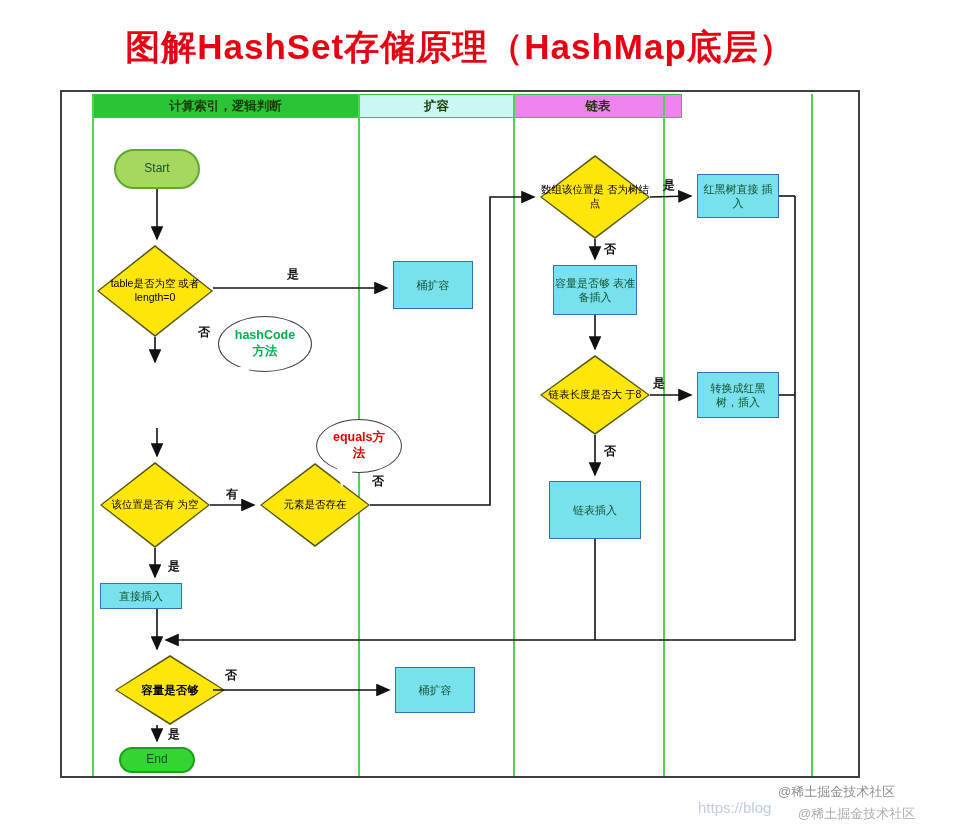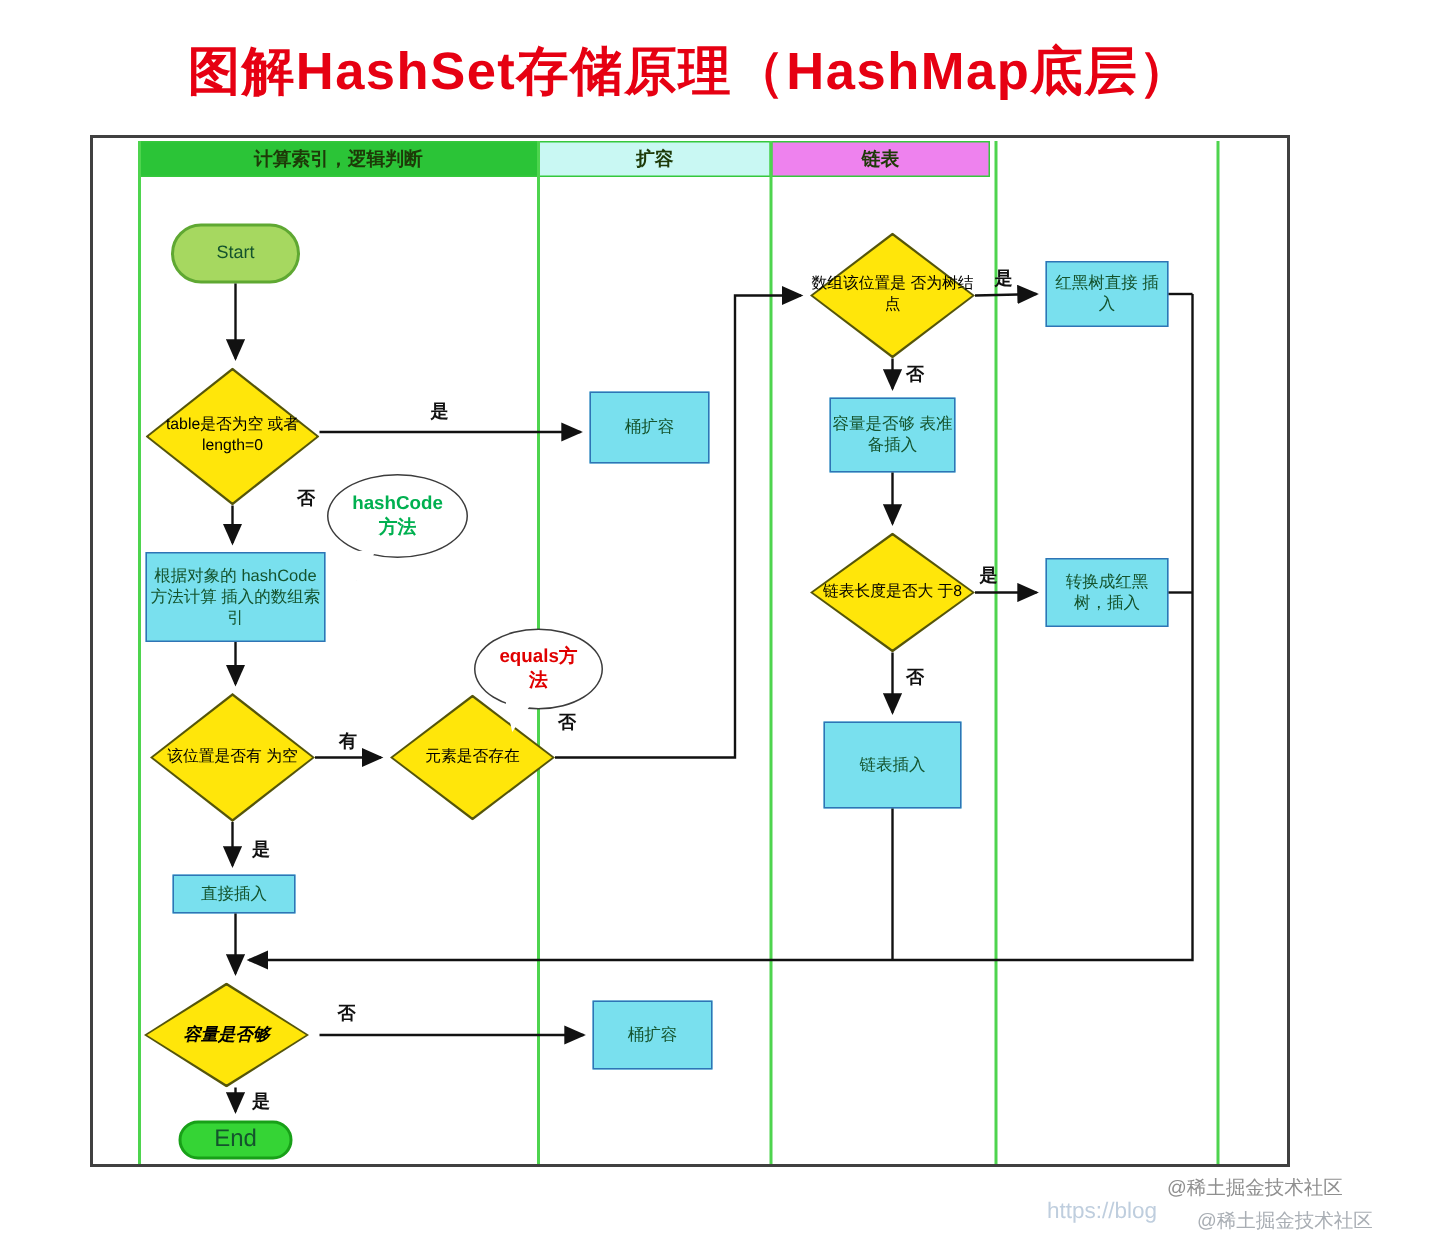--- a/index.html
+++ b/index.html
@@ -11,21 +11,21 @@
            border:2px solid #404040; background:#fff; }
   .chart [data-bind] { white-space:pre-line; }
   .lane-header { position:absolute; top:2px; height:24px; display:flex; align-items:center;
                  justify-content:center; font-size:12.5px; font-weight:bold; color:#1d3a08;
                  border:1px solid #35c83c; }
   .vline { position:absolute; top:2px; width:2px; height:682px; background:#4ed44e; }
   .node { position:absolute; display:flex; align-items:center; justify-content:center;
           text-align:center; font-size:11px; line-height:1.3; color:#14532d; }
   .proc { background:#79e0ee; border:1.5px solid #2f74b5; }
   .stadium-start { background:#a6d860; border:2px solid #5fa832; border-radius:20px; font-size:12px; }
-  .stadium-end { background:#35d435; border:2px solid #18a018; border-radius:13px; font-size:16px; }
+  .stadium-end { background:#35d435; border:2px solid #18a018; border-radius:13px; font-size:12px; }
   .diamond { position:absolute; }
   .d-border { position:absolute; inset:0; clip-path:polygon(50% 0,100% 50%,50% 100%,0 50%); background:#55550a; }
   .d-fill { position:absolute; inset:2px; clip-path:polygon(50% 0,100% 50%,50% 100%,0 50%); background:#ffe60a; }
   .d-text { position:absolute; inset:0; display:flex; align-items:center; justify-content:center;
             text-align:center; font-size:10.5px; line-height:1.3; color:#000; }
   .callout { position:absolute; background:#fff; border:1.5px solid #3c3c3c; border-radius:50%;
              display:flex; align-items:center; justify-content:center; text-align:center;
              font-weight:bold; font-size:12.5px; line-height:1.25; z-index:5; }
   .callout .tail { position:absolute; width:18px; height:20px; background:#fff;
                    clip-path:polygon(0 0,100% 0,25% 100%); filter:drop-shadow(0 1px 0.5px #555); }
@@ -39,21 +39,21 @@
 <body>
 
 <div class="canvas">
 
   <div class="title" data-bind="title">图解HashSet存储原理（HashMap底层）</div>
 
   <div class="chart">
 
     <div class="lane-header" style="left:30px; width:267px; background:#2bc437;" data-bind="lanes.lane1">计算索引，逻辑判断</div>
     <div class="lane-header" style="left:297px; width:155px; background:#c9f8f3;" data-bind="lanes.lane2">扩容</div>
-    <div class="lane-header" style="left:452px; width:146px; background:#ee82ee;" data-bind="lanes.lane3">链表</div>
+    <div class="lane-header" style="left:452px; width:168px; background:#ee82ee;" data-bind="lanes.lane3">链表</div>
 
     <div class="vline" style="left:30px;"></div>
     <div class="vline" style="left:296px;"></div>
     <div class="vline" style="left:451px;"></div>
     <div class="vline" style="left:601px;"></div>
     <div class="vline" style="left:749px;"></div>
   </div>
 
   <svg class="connectors" width="961" height="824">
     <defs>
@@ -94,44 +94,41 @@
   </div>
 
   <div class="node proc" style="left:393px; top:261px; width:80px; height:48px;" data-bind="nodes.bucket_expand_top">桶扩容</div>
 
   <div class="callout" style="left:218px; top:316px; width:94px; height:56px; color:#00b050;">
     <span data-bind="nodes.hashcode_note" style="white-space:pre-line;">hashCode
 方法</span>
     <div class="tail" style="left:14px; top:50px;"></div>
   </div>
 
-  <div class="node proc" style="left:97px; top:368px; width:120px; height:60px;" data-bind="nodes.calc_index">根据对象的
-hashCode方法计算
-插入的数组索引</div>
 
   <div class="diamond" style="left:100px; top:462px; width:110px; height:86px;">
     <div class="d-border"></div>
     <div class="d-fill"></div>
     <div class="d-text" data-bind="nodes.slot_check">该位置是否有
 为空</div>
   </div>
 
   <div class="callout" style="left:316px; top:419px; width:86px; height:54px; color:#e00000;">
     <span data-bind="nodes.equals_note" style="white-space:pre-line;">equals方
 法</span>
     <div class="tail" style="left:20px; top:48px;"></div>
   </div>
 
   <div class="diamond" style="left:260px; top:463px; width:110px; height:84px;">
     <div class="d-border"></div>
     <div class="d-fill"></div>
     <div class="d-text" data-bind="nodes.exists_check">元素是否存在</div>
   </div>
 
-  <div class="node proc" style="left:115px; top:583px; width:82px; height:26px;" data-bind="nodes.direct_insert">直接插入</div>
+  <div class="node proc" style="left:100px; top:583px; width:82px; height:26px;" data-bind="nodes.direct_insert">直接插入</div>
 
   <div class="diamond" style="left:540px; top:155px; width:110px; height:84px;">
     <div class="d-border"></div>
     <div class="d-fill"></div>
     <div class="d-text" data-bind="nodes.tree_check">数组该位置是
 否为树结点</div>
   </div>
 
   <div class="node proc" style="left:697px; top:174px; width:82px; height:44px;" data-bind="nodes.rbtree_insert">红黑树直接
 插入</div>
@@ -144,21 +141,21 @@
     <div class="d-fill"></div>
     <div class="d-text" data-bind="nodes.length_check">链表长度是否大
 于8</div>
   </div>
 
   <div class="node proc" style="left:549px; top:481px; width:92px; height:58px;" data-bind="nodes.list_insert">链表插入</div>
 
   <div class="node proc" style="left:697px; top:372px; width:82px; height:46px;" data-bind="nodes.convert_rbtree">转换成红黑
 树，插入</div>
 
-  <div class="diamond" style="left:96px; top:655px; width:110px; height:70px;font-style:italic;">
+  <div class="diamond" style="left:115px; top:655px; width:110px; height:70px;">
     <div class="d-border"></div>
     <div class="d-fill"></div>
     <div class="d-text" style="font-weight:bold; font-size:11.5px;" data-bind="nodes.capacity_check">容量是否够</div>
   </div>
 
   <div class="node proc" style="left:395px; top:667px; width:80px; height:46px;" data-bind="nodes.bucket_expand_bottom">桶扩容</div>
 
   <div class="node stadium-end" style="left:119px; top:747px; width:76px; height:26px;" data-bind="nodes.end">End</div>
 
   <div class="edge-label" style="left:287px; top:266px;" data-bind="edge_labels.table_yes">是</div>

